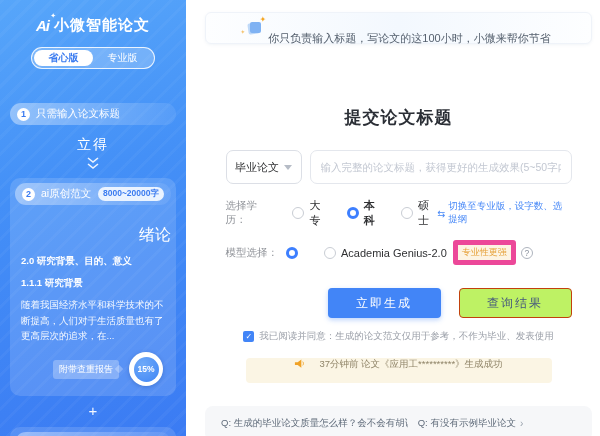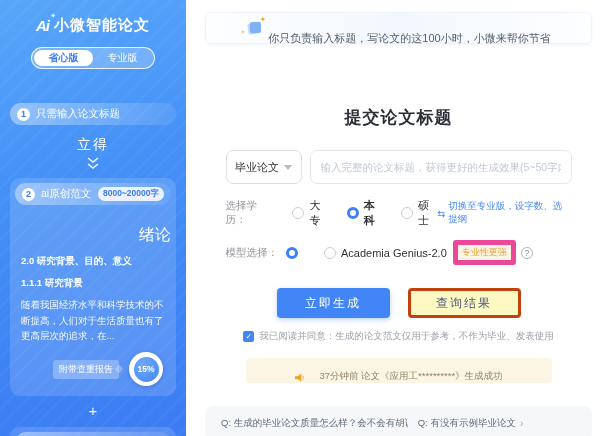--- a/index.html
+++ b/index.html
@@ -91,33 +91,33 @@
   .ropt .rlab { font-size:11px; color:#303133; }
   .ropt.sel .rlab { font-weight:bold; }
   .switch-link { margin-left:auto; font-size:9.5px; color:#4788F7; cursor:pointer;
     display:flex; align-items:center; gap:3px; }
   .model-row { margin-top:12px; }
   .badge-pro { background:#FDF4E3; border:5px solid #ec4899; color:#E6A23C;
     font-size:9px; border-radius:3px; padding:1px 4px; margin-left:6px; }
   .qmark { width:12px; height:12px; border-radius:50%; border:1px solid #AEB4BE; color:#8A919D;
     font-size:8.5px; display:flex; align-items:center; justify-content:center; margin-left:5px; cursor:pointer;}
 
-  .btn-row { display:flex; justify-content:center; gap:18px; margin-top:23px; }
+  .btn-row { display:flex; justify-content:flex-end; gap:18px; margin-top:23px; }
   .btn { width:113px; height:30px; border-radius:4px; font-size:12px; display:flex;
     align-items:center; justify-content:center; cursor:pointer; letter-spacing:2px; }
   .btn-primary { background:#4285F7; color:#fff; box-shadow:0 2px 5px rgba(66,133,247,0.35); }
-  .btn-plain { background:#fef9c3; border:3px solid #c2410c; color:#45567E; }
+  .btn-plain { background:#bef264; border:1px solid #c2410c; color:#45567E; }
 
   .agree-row { display:flex; align-items:center; justify-content:center; gap:5px; margin-top:12px; }
   .cbox { width:11px; height:11px; background:#4285F7; border-radius:2px; color:#fff; font-size:8px;
     display:flex; align-items:center; justify-content:center; cursor:pointer; flex:0 0 11px;}
   .agree-text { font-size:9.5px; color:#9A9FA8; }
 
   .notice { width:306px; height:25px; margin:15px auto 0; background:#FBF5E4; border-radius:4px;
-    display:flex; align-items:flex-end; justify-content:center; gap:14px; }
+    display:flex; align-items:flex-start; justify-content:center; gap:14px; }
   .notice-text { font-size:9.5px; color:#8F8468; }
   .horn { color:#F0A226; font-size:10px; }
 
   .faq { margin-top:23px; background:#F6F7F9; border-radius:8px; padding:11px 16px; }
   .faq-grid { display:grid; grid-template-columns:1.18fr 1fr; gap:8px 10px; }
   .faq-item { font-size:9.5px; color:#5F6B7A; display:flex; align-items:center; gap:4px; cursor:pointer;
     white-space:nowrap; overflow:hidden; }
   .faq-item .arr { color:#9AA3AE; font-size:10px; }
 </style>
 </head>

